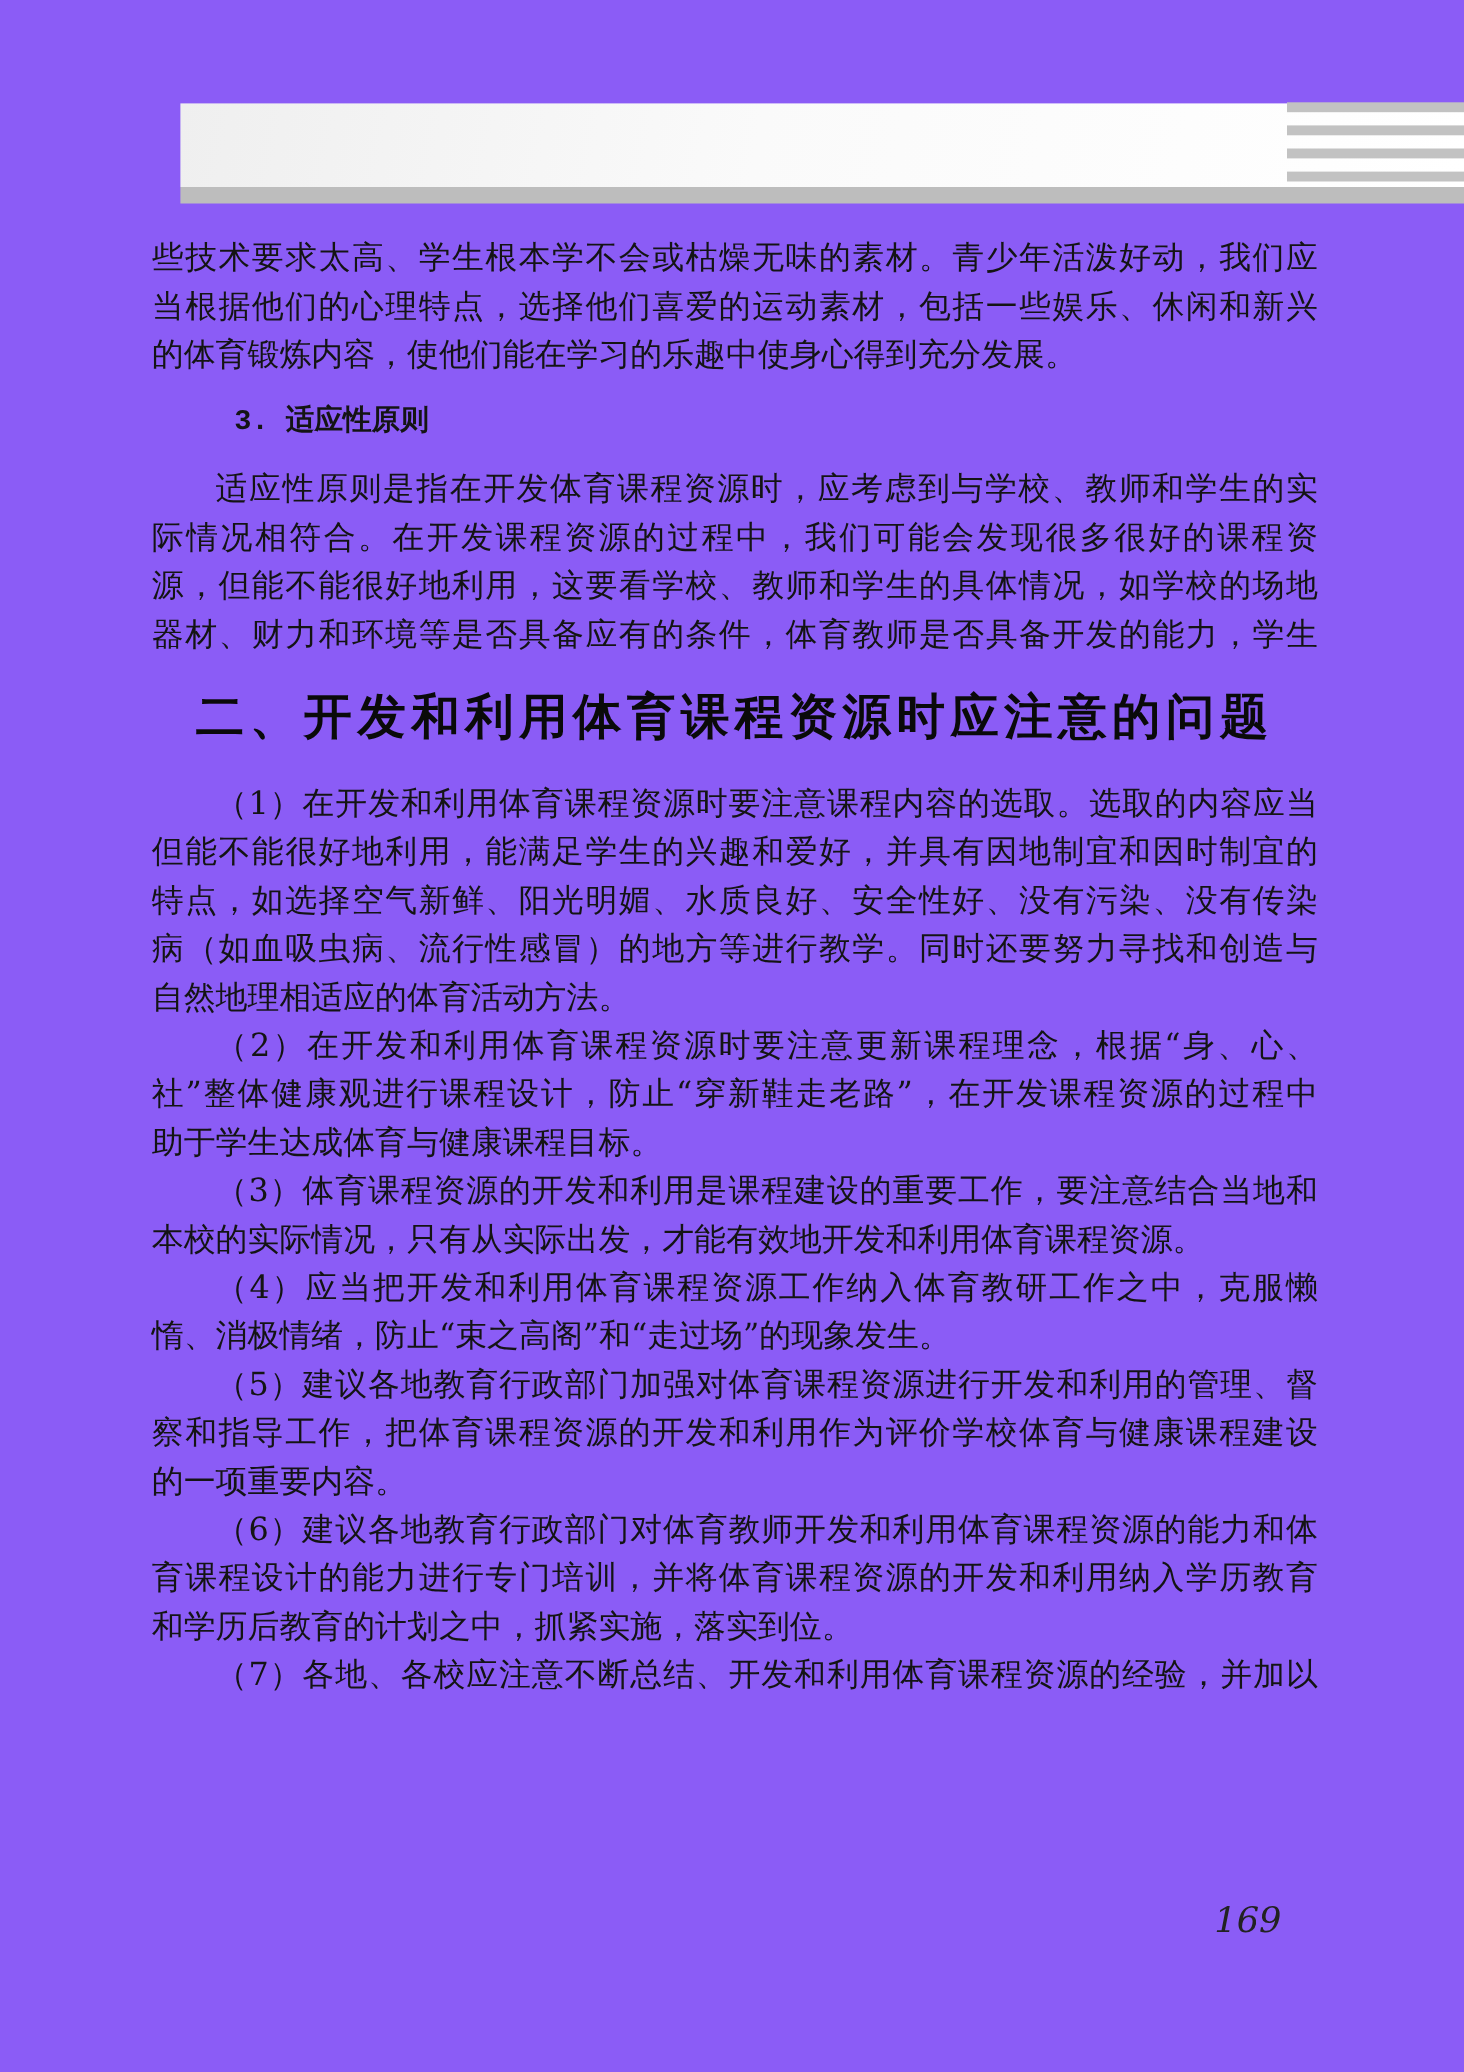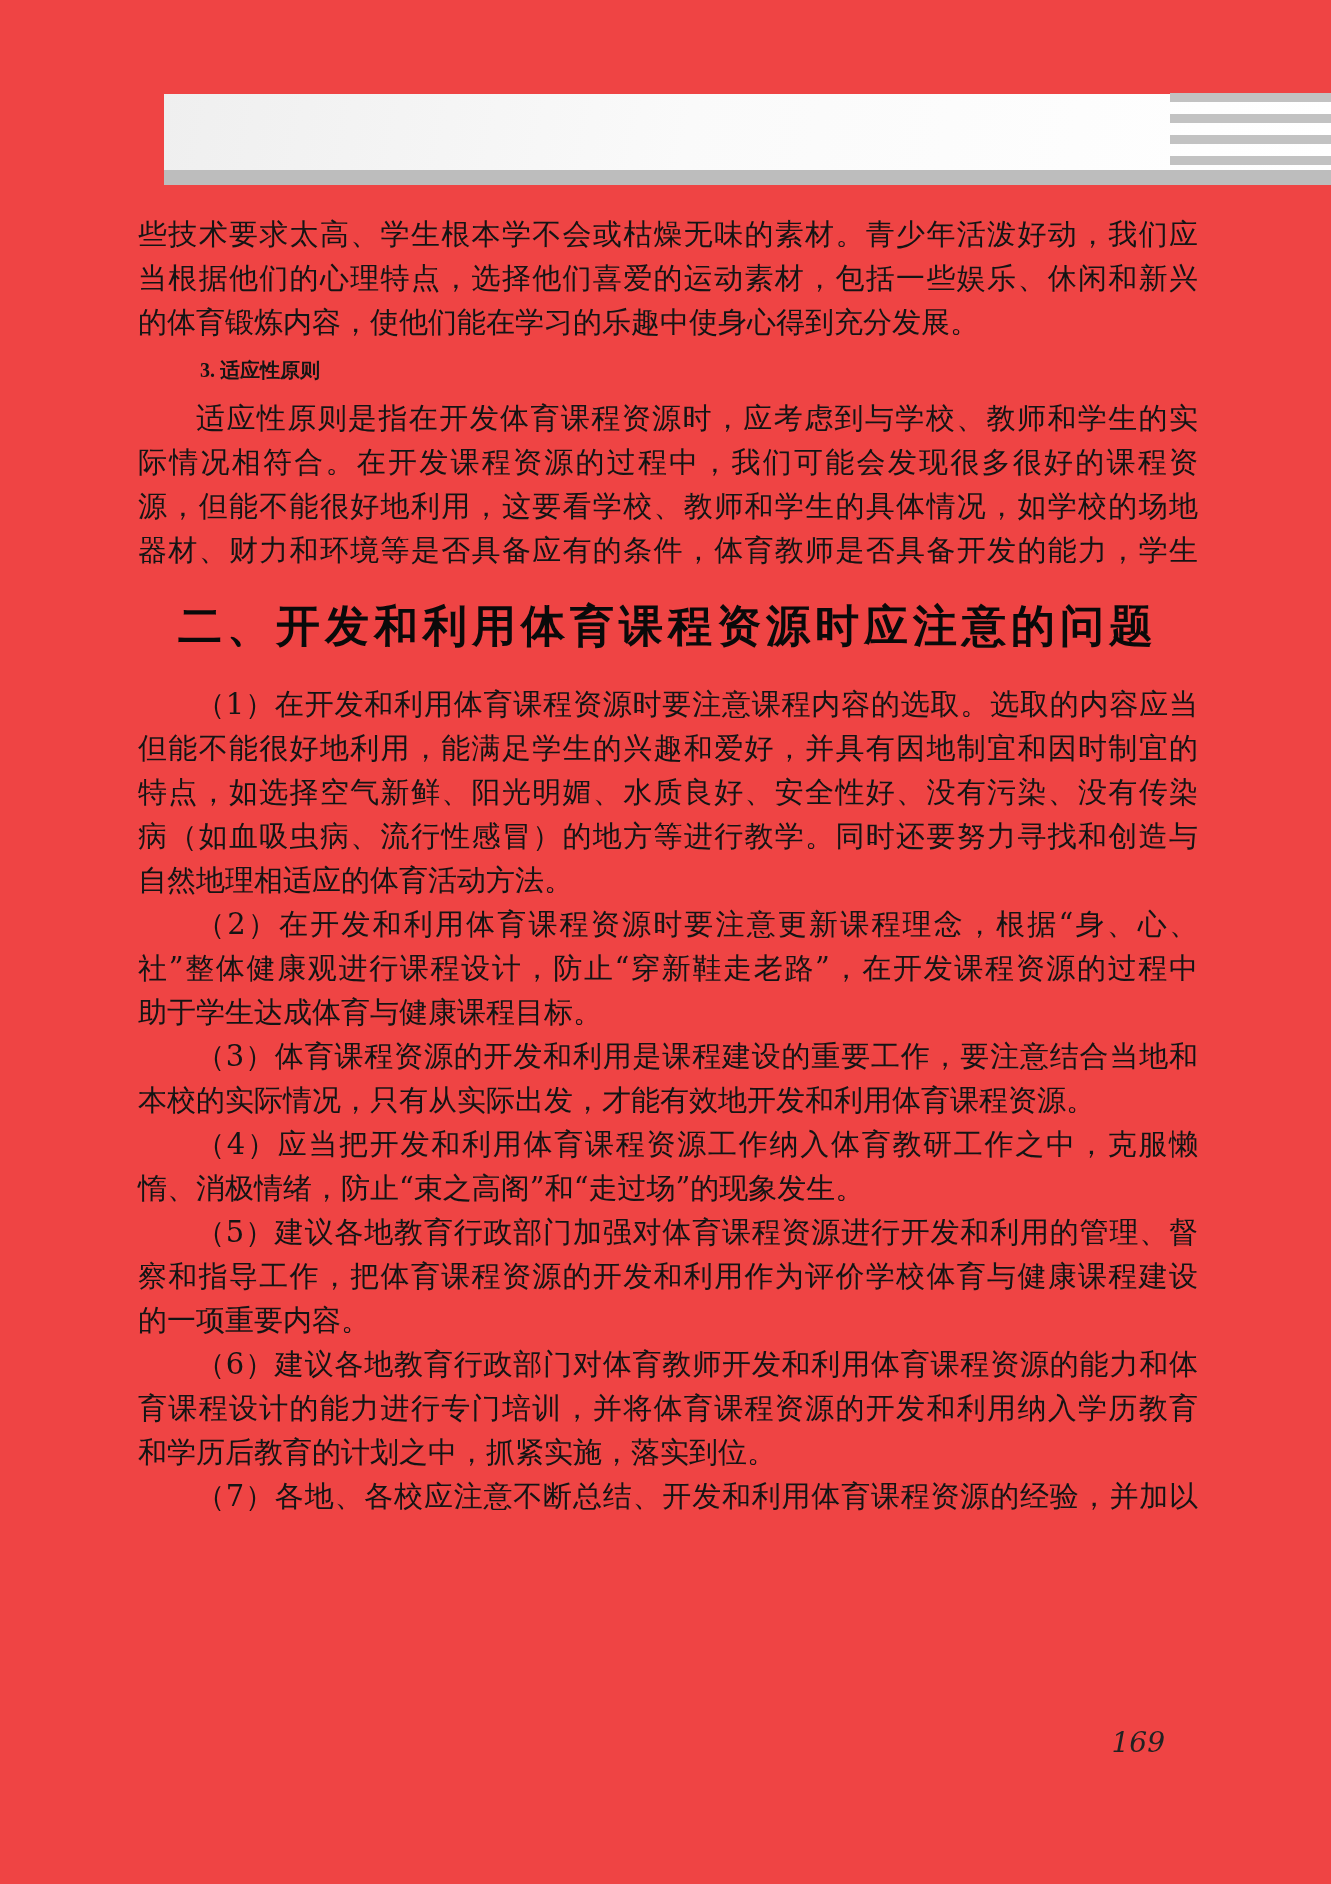--- a/index.html
+++ b/index.html
@@ -5,21 +5,21 @@
   html, body {
     margin: 0;
     padding: 0;
     background: #fdfdfd;
     font-family: "DejaVu Serif", "Liberation Serif", serif;
   }
   .page {
     position: relative;
     width: 1331px;
     height: 1884px;
-    background: #ef4444;
+    background: #8b5cf6;
     overflow: hidden;
     color: #141414;
   }
   
   .header-gradient {
     position: absolute;
     left: 164px;
     top: 94px;
     width: 1167px;
     height: 76px;
@@ -63,47 +63,47 @@
     white-space: normal;
   }
   .line.full {
     text-align: justify;
     text-align-last: justify;
   }
   .line.indent {
     text-indent: 2em;
   }
   .subheading {
-    margin: 4px;
+    margin: 17px;
     height: 44px;
     line-height: 44px;
     padding-left: 58px;
-    font-family: Liberation Serif, serif;
+    font-family: Liberation Mono, monospace;
     font-weight: bold;
-    font-size: 20px;
+    font-size: 26px;
     text-align: left;
     text-align-last: left;
   }
   .section-heading {
     margin: 26px 0 28px 0;
     height: 56px;
     line-height: 56px;
     font-size: 44px;
     font-weight: bold;
     letter-spacing: 5px;
     text-align: center;
     text-align-last: center;
     color: #0a0a0a;
     font-family: "DejaVu Serif", "Liberation Serif", serif;
   }
   .page-number {
     position: absolute;
     right: 166px;
     top: 1726px;
-    font-size: 28px;
+    font-size: 32px;
     font-style: italic;
     font-family: "DejaVu Serif", "Liberation Serif", serif;
     color: #222222;
   }
 </style>
 </head>
 <body>
 
 <div class="page">
 

